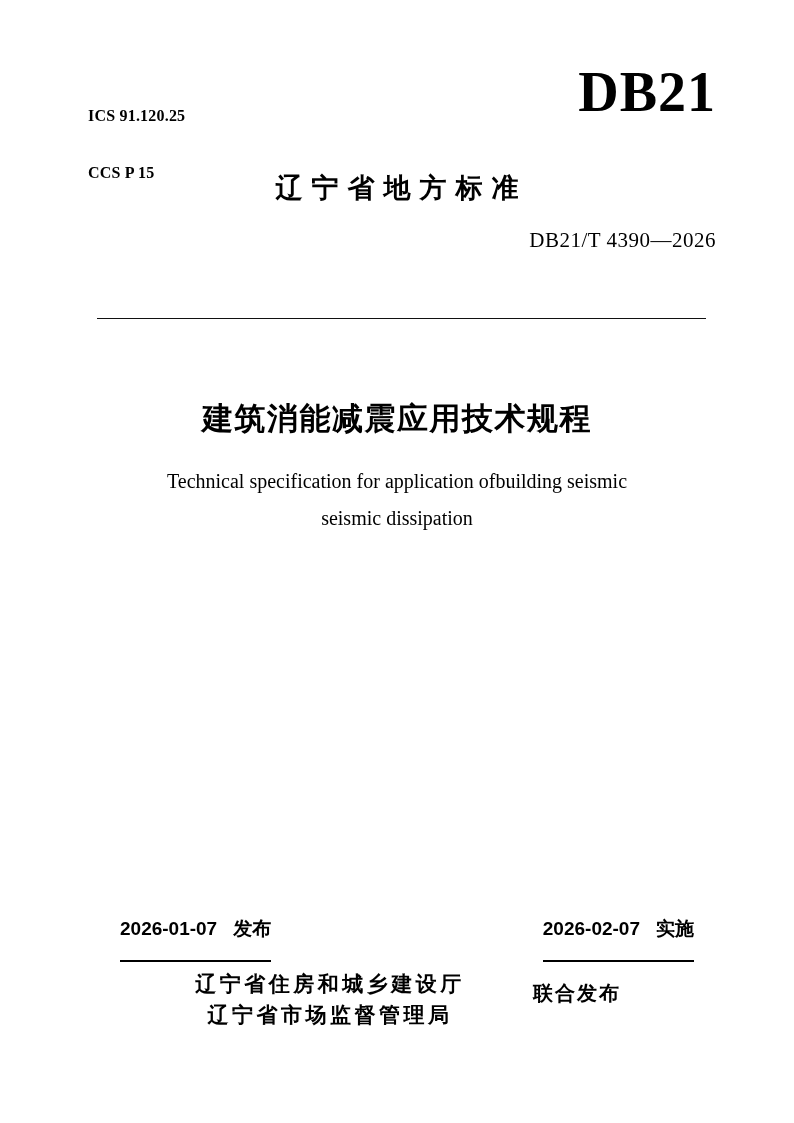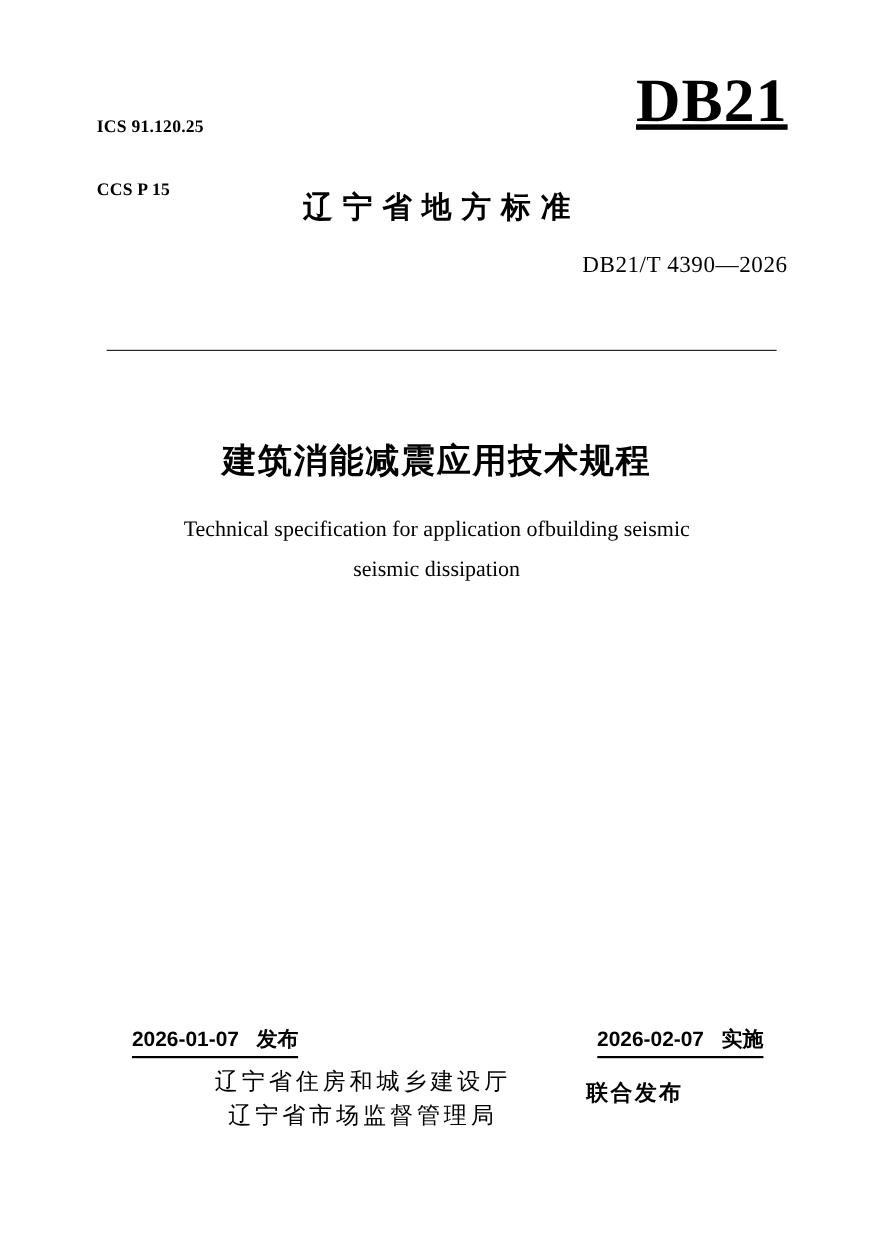--- a/index.html
+++ b/index.html
@@ -44,21 +44,20 @@
   .ics-line { white-space: nowrap; margin-top: 32px; }
   .db-mark {
     position: absolute;
     right: 0;
     top: -8px;
     font-family: "Liberation Serif", serif;
     font-size: 56px;
     font-weight: 700;
     letter-spacing: 1px;
     line-height: 1;
-    text-decoration: underline;
   }
 
   
   .std-name {
     position: absolute;
     left: 0;
     right: 0;
     top: 170px;
     text-align: center;
     font-family: "Liberation Sans", sans-serif;
@@ -119,36 +118,36 @@
     top: 930px;
     height: 32px;
   }
   .issue-left, .issue-right {
     position: absolute;
     bottom: 0;
     font-family: "Liberation Sans", sans-serif;
     font-size: 19px;
     font-weight: 700;
     border-bottom: 2px solid #000;
-    padding-bottom: 2px;
+    padding-bottom: 18px;
     white-space: nowrap;
   }
   .issue-left { left: 0; }
   .issue-right { right: 0; }
   .issue-gap { display: inline-block; width: 16px; }
 
   
   .publishers {
     position: absolute;
     left: 120px;
     top: 968px;
     width: 420px;
     font-family: "Liberation Sans", sans-serif;
     font-size: 21px;
-    font-weight: 400;
+    font-weight: 700;
     line-height: 1.48;
     letter-spacing: 3.5px;
     text-align: center;
   }
   .joint {
     position: absolute;
     left: 533px;
     top: 980px;
     font-family: "Liberation Sans", sans-serif;
     font-size: 20px;

